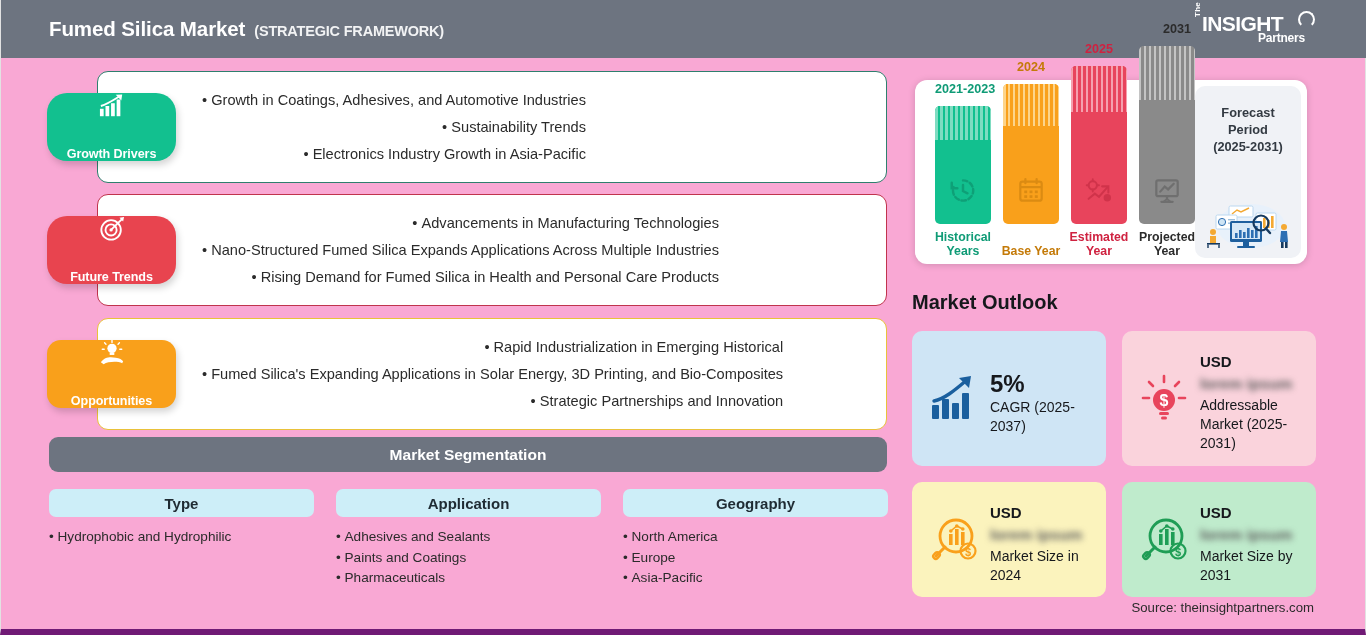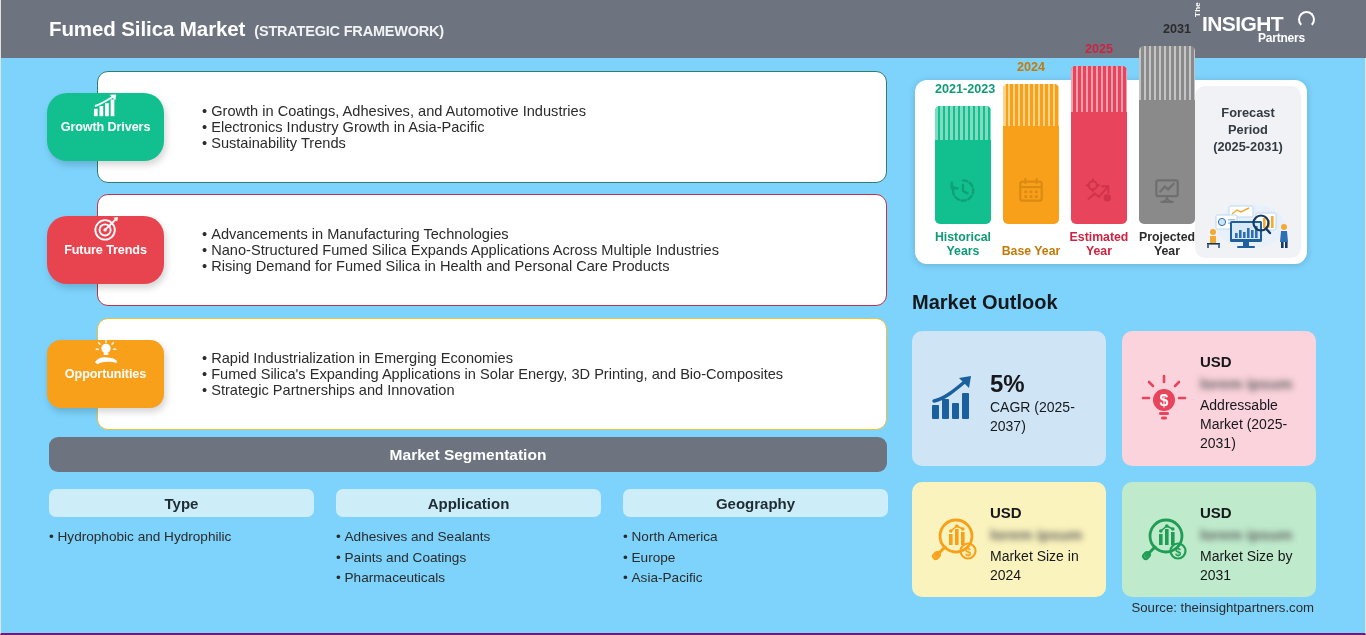--- a/index.html
+++ b/index.html
@@ -5,24 +5,24 @@
   * { box-sizing: border-box; margin: 0; padding: 0; }
   html, body {
     width: 1366px; height: 635px;
     font-family: "Liberation Sans", sans-serif;
     background: #ffffff;
     overflow: hidden;
   }
   #page {
     position: relative;
     width: 1366px; height: 635px;
-    background: #7dd3fc;
+    background: #f9a8d4;
     border-left: 1px solid #e2e2e2;
     border-right: 1px solid #e2e2e2;
-    border-bottom: 2px solid #701a75;
+    border-bottom: 6px solid #701a75;
   }
 
   
   #header {
     position: absolute; left: 0; top: 0;
     width: 1366px; height: 58px;
     background: #6d7480;
     display: flex; align-items: center;
   }
   #header-title-wrap {
@@ -70,33 +70,35 @@
     position: absolute; left: 0; top: 0;
     width: 790px; height: 112px;
     border: 1.1px solid #2f7f6e; border-radius: 11px;
     background: #fff;
   }
   .insight-box.red { border-color: #c0334d; }
   .insight-box.yellow { border-color: #e9c23a; }
   .insight-bullets {
     position: absolute; left: 105px; top: 0; height: 112px;
     display: flex; flex-direction: column; justify-content: center;
+    gap: 11px;
+    align-items: flex-end;
   }
   .bullet {
     font-size: 14.6px; color: #2b2b2b; line-height: 1.1;
     white-space: nowrap;
   }
   .bullet::before { content: "\2022\00a0"; color: #2b2b2b; }
 
   .badge {
     position: absolute; left: -50px; top: 22px;
-    width: 117px; height: 68px;
+    width: 129px; height: 68px;
     border-radius: 20px;
     display: flex; flex-direction: column;
-    align-items: center; justify-content: flex-start;
+    align-items: center; justify-content: space-between;
     gap: 1px;
     box-shadow: 2px 4px 7px rgba(0,0,0,0.17);
   }
   .badge.green  { background: #12c08f; }
   .badge.red    { background: #e8444f; }
   .badge.orange { background: #f9a01b; border-radius: 14px; }
   .badge-label {
     font-size: 12.6px; font-weight: bold; color: #ffffff;
     letter-spacing: -0.1px; white-space: nowrap;
   }
@@ -214,22 +216,22 @@
       <span class="logo-insight">INSIGHT</span>
       <span class="logo-ring"></span>
       <span class="logo-partners">Partners</span>
     </div>
   </div>
 
   <div class="insight-row" style="left:96px; top:71px;">
     <div class="insight-box"></div>
     <div class="insight-bullets">
       <div class="bullet">Growth in Coatings, Adhesives, and Automotive Industries</div>
+      <div class="bullet">Sustainability Trends</div>
       <div class="bullet">Electronics Industry Growth in Asia-Pacific</div>
-      <div class="bullet">Sustainability Trends</div>
     </div>
     <div class="badge green">
       <svg class="badge-icon" viewBox="0 0 32 28">
         <rect x="3" y="17" width="4" height="8" fill="#fff"></rect>
         <rect x="9" y="14" width="4" height="11" fill="#fff"></rect>
         <rect x="15" y="11" width="4" height="14" fill="#fff"></rect>
         <rect x="21" y="7" width="4" height="18" fill="#fff"></rect>
         <path d="M4 14 C11 12, 17 8, 25 3" stroke="#fff" stroke-width="2" fill="none"></path>
         <path d="M20 2 L27 1.5 L26 8 Z" fill="#fff"></path>
       </svg>
@@ -252,21 +254,21 @@
         <path d="M15 15 L27 3" stroke="#fff" stroke-width="2"></path>
         <path d="M24 2 L29 1 L28 6 Z" fill="#fff"></path>
       </svg>
       <span class="badge-label">Future Trends</span>
     </div>
   </div>
 
   <div class="insight-row" style="left:96px; top:318px;">
     <div class="insight-box yellow"></div>
     <div class="insight-bullets">
-      <div class="bullet">Rapid Industrialization in Emerging Economies</div>
+      <div class="bullet">Rapid Industrialization in Emerging Historical</div>
       <div class="bullet">Fumed Silica's Expanding Applications in Solar Energy, 3D Printing, and Bio-Composites</div>
       <div class="bullet">Strategic Partnerships and Innovation</div>
     </div>
     <div class="badge orange">
       <svg class="badge-icon" viewBox="0 0 32 28">
         <circle cx="16" cy="9" r="5" fill="#fff"></circle>
         <rect x="13.5" y="13.5" width="5" height="2.6" fill="#fff"></rect>
         <g stroke="#fff" stroke-width="1.5" stroke-linecap="round">
           <line x1="16" y1="0.5" x2="16" y2="2.6"></line>
           <line x1="8" y1="3" x2="9.5" y2="4.5"></line>

